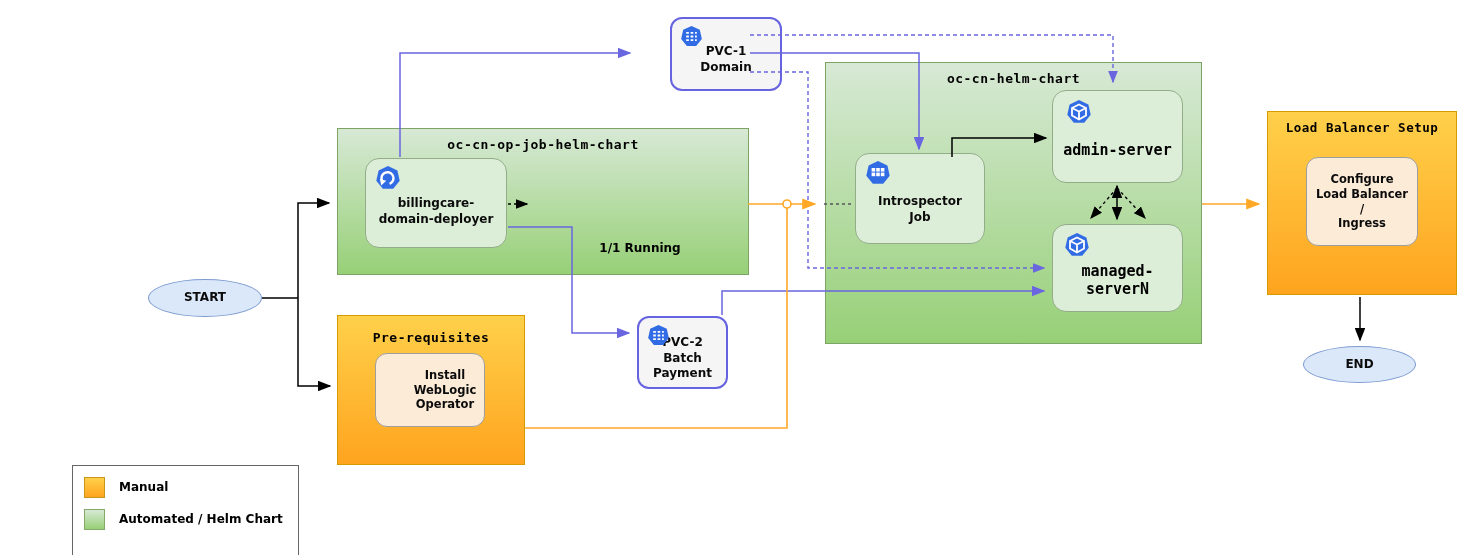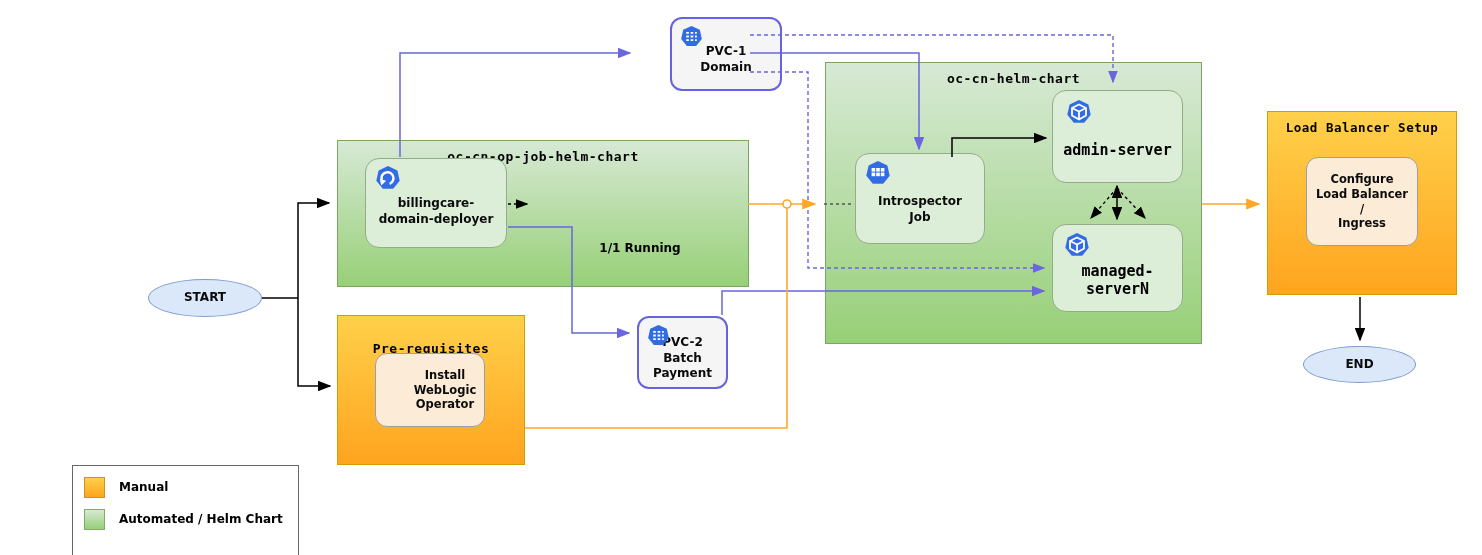--- a/index.html
+++ b/index.html
@@ -45,21 +45,21 @@
 </style>
 </head>
 <body>
 
 <div class="canvas">
 
   <svg class="shape-layer" width="1482" height="555">
     <polygon points="534,188 665,188 665,175 747,204 665,233 665,220 534,220" fill="#eaf4e6" stroke="#9dc28b" stroke-width="1.5"></polygon>
   </svg>
 
-  <div class="gbox green-box" style="left:337px;top:140px;width:412px;height:147px;">
+  <div class="gbox green-box" style="left:337px;top:128px;width:412px;height:147px;">
     <div class="gtitle">oc-cn-op-job-helm-chart</div>
   </div>
 
   <div class="node lgreen" style="left:365px;top:158px;width:142px;height:90px;">
     <svg class="node-icon" viewBox="0 0 26 26">
       <polygon points="13,1 22.4,5.5 24.7,15.7 18.2,23.8 7.8,23.8 1.3,15.7 3.6,5.5" fill="#326CE5"></polygon>
       <path d="M8.4 17.6 A6 6 0 1 1 14.6 18.8" stroke="#fff" stroke-width="2.4" fill="none"></path>
       <polygon points="11.2,15.8 6.2,20.6 4.9,13.9" fill="#fff"></polygon>
     </svg>
     <div class="node-label" style="padding-top:18px;">billingcare-
@@ -127,21 +127,21 @@
     <div class="gtitle" style="font-size:12.5px;">Load Balancer Setup</div>
   </div>
   <div class="node peach" style="left:1306px;top:157px;width:112px;height:89px;">
     <div class="node-label" style="font-size:11.5px;">Configure
 Load Balancer
 /
 Ingress</div>
   </div>
 
   <div class="gbox orange-box" style="left:337px;top:315px;width:188px;height:150px;">
-    <div class="gtitle" style="padding-top:25px;text-align:center;">Pre-requisites</div>
+    <div class="gtitle" style="padding-top:14px;text-align:center;">Pre-requisites</div>
   </div>
   <div class="node peach" style="left:375px;top:353px;width:110px;height:74px;padding-left:30px;">
     <div class="node-label" style="font-size:11.5px;">Install
 WebLogic
 Operator</div>
   </div>
 
   <div class="node gray-node" style="left:637px;top:316px;width:91px;height:73px;">
     <svg class="node-icon" style="width:23px;height:23px;top:6px;left:8px;" viewBox="0 0 26 26">
       <polygon points="13,1 22.4,5.5 24.7,15.7 18.2,23.8 7.8,23.8 1.3,15.7 3.6,5.5" fill="#326CE5"></polygon>

